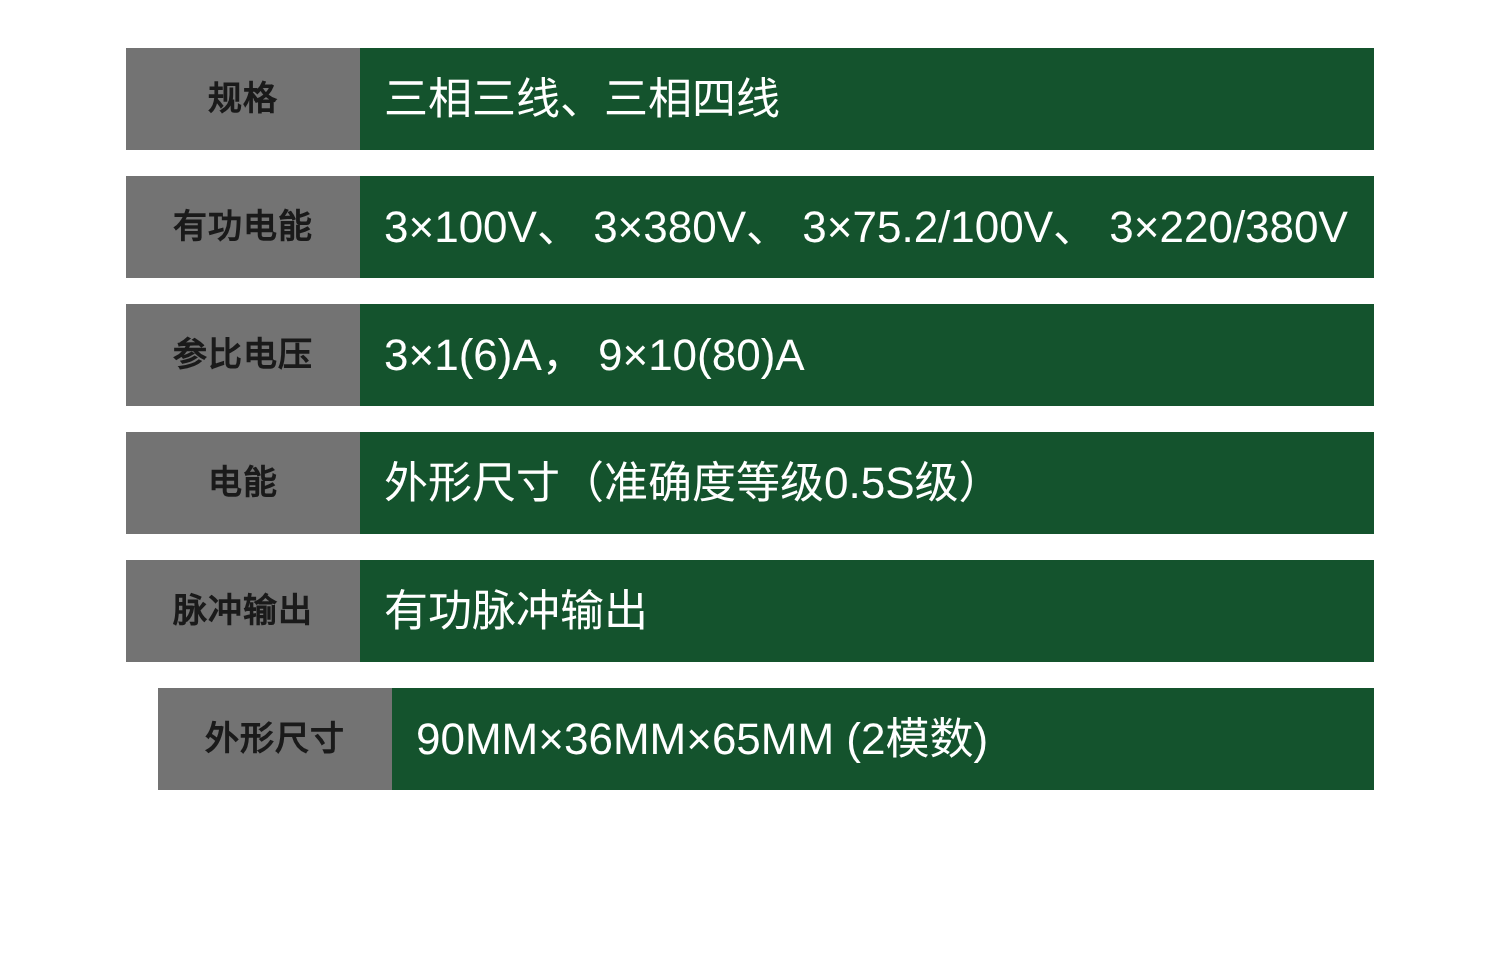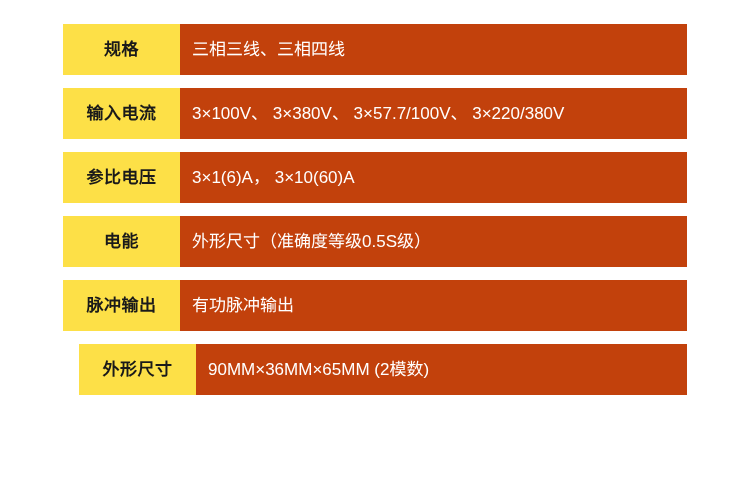--- a/index.html
+++ b/index.html
@@ -26,40 +26,40 @@
     height: 51px;
     margin-bottom: 13px;
   }
   .spec-row:last-child {
     margin-bottom: 0;
     padding-left: 16px;
   }
   .spec-label {
     flex: 0 0 117px;
     width: 117px;
-    background: #fde047;
+    background: #737373;
     display: flex;
     align-items: center;
     justify-content: center;
     color: #1a1a1a;
     font-size: 17px;
     font-weight: bold;
     letter-spacing: 0.5px;
     line-height: 1;
     white-space: nowrap;
   }
   .spec-value {
     flex: 1 1 auto;
-    background: #c2410c;
+    background: #14532d;
     display: flex;
     align-items: center;
     padding-left: 12px;
     padding-right: 4px;
     color: #ffffff;
-    font-size: 17px;
+    font-size: 22px;
     font-weight: normal;
     line-height: 1;
     white-space: nowrap;
     overflow: hidden;
   }
 </style>
 </head>
 <body>
 
 <div id="spec-table">
@@ -68,33 +68,33 @@
     <div class="spec-label">
       <span>规格</span>
     </div>
     <div class="spec-value">
       <span>三相三线、三相四线</span>
     </div>
   </div>
 
   <div class="spec-row">
     <div class="spec-label">
-      <span>输入电流</span>
+      <span>有功电能</span>
     </div>
     <div class="spec-value">
-      <span>3×100V、 3×380V、 3×57.7/100V、 3×220/380V</span>
+      <span>3×100V、 3×380V、 3×75.2/100V、 3×220/380V</span>
     </div>
   </div>
 
   <div class="spec-row">
     <div class="spec-label">
       <span>参比电压</span>
     </div>
     <div class="spec-value">
-      <span>3×1(6)A， 3×10(60)A</span>
+      <span>3×1(6)A， 9×10(80)A</span>
     </div>
   </div>
 
   <div class="spec-row">
     <div class="spec-label">
       <span>电能</span>
     </div>
     <div class="spec-value">
       <span>外形尺寸（准确度等级0.5S级）</span>
     </div>

